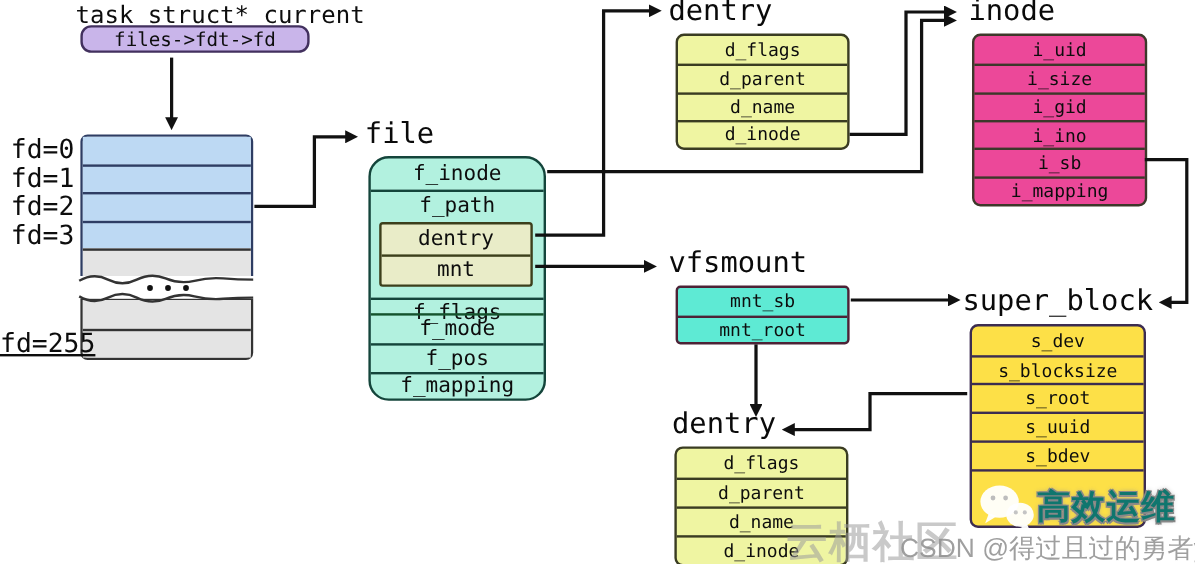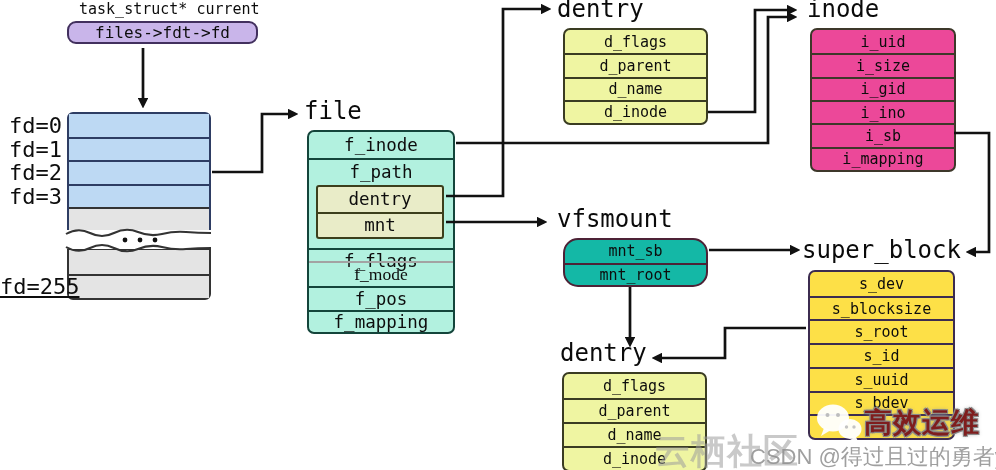--- a/index.html
+++ b/index.html
@@ -1,21 +1,21 @@
 <!DOCTYPE html>
 <html><head>
 <meta charset="utf-8">
 <style>
   html,body{margin:0;padding:0;background:#fff;}
   #stage{
     position:relative;width:996px;height:470px;background:#ffffff;
     overflow:hidden;font-family:"DejaVu Sans Mono","Liberation Mono",monospace;
     color:#0d0d0d;
   }
-  .caption{position:absolute;left:79px;top:0px;font-size:15px;white-space:nowrap;}
+  .caption{position:absolute;left:63px;top:0px;font-size:20px;white-space:nowrap;}
   .pill{
     position:absolute;left:67px;top:21px;width:191px;height:23px;
     background:#c9b5ea;border:2px solid #42305e;border-radius:9px;
     box-sizing:border-box;text-align:center;line-height:19px;font-size:16px;
   }
   
   .fd-section{position:absolute;left:67px;width:144px;box-sizing:border-box;}
   #fdA{top:112px;height:120px;border:2px solid #2e3d63;border-radius:6px 6px 0 0;
        display:grid;grid-template-rows:repeat(5,1fr);}
   #fdA .slot{background:#bdd9f3;}
@@ -37,50 +37,50 @@
   #t-vfsmount{left:557px;top:206px;}
   #t-superblock{left:802px;top:237px;}
   #t-dentry-bottom{left:560px;top:340px;}
   
   .sbox{position:absolute;box-sizing:border-box;border-radius:7px;display:grid;}
   .sbox .row{display:flex;align-items:center;justify-content:center;font-size:15px;white-space:nowrap;}
   #dentry-top{left:563px;top:28px;width:145px;height:97px;background:#eff5a2;border:2px solid #3a3c22;grid-template-rows:repeat(4,1fr);}
   #dentry-top .row + .row{border-top:2px solid #3a3c22;}
   #inode{left:810px;top:28px;width:146px;height:144px;background:#ec4899;border:2px solid #3d382a;grid-template-rows:repeat(6,1fr);}
   #inode .row + .row{border-top:2px solid #3d382a;}
-  #vfsmount{left:563px;top:238px;width:145px;height:49px;background:#14b8a6;border:2px solid #4d2236;border-radius:15px;grid-template-rows:repeat(2,1fr);}
+  #vfsmount{left:563px;top:238px;width:145px;height:49px;background:#5eead4;border:2px solid #4d2236;border-radius:4px;grid-template-rows:repeat(2,1fr);}
   #vfsmount .row + .row{border-top:2px solid #4d2236;}
   #superblock{left:808px;top:270px;width:147px;height:170px;background:#fde047;border:2px solid #3c2c50;grid-template-rows:repeat(7,1fr);}
   #superblock .row + .row{border-top:2px solid #3c2c50;}
   #dentry-bottom{left:562px;top:372px;width:145px;height:100px;background:#eff5a2;border:2px solid #3a3c22;grid-template-rows:repeat(4,1fr);}
   #dentry-bottom .row + .row{border-top:2px solid #3a3c22;}
   
   #filebox{position:absolute;left:307px;top:130px;width:148px;height:204px;box-sizing:border-box;
-    background:#b2f1df;border:2px solid #14453b;border-radius:7px;}
+    background:#b2f1df;border:2px solid #14453b;border-radius:17px;}
   #filebox .frow{position:absolute;left:0;right:0;text-align:center;font-size:17.5px;box-sizing:border-box;white-space:nowrap;}
   #f-inode{top:0;height:28px;line-height:26px;border-bottom:2px solid #14453b;}
   #f-path{top:28px;height:24px;line-height:24px;}
   #f-nested{position:absolute;left:7px;top:53px;width:128px;height:54px;box-sizing:border-box;
     background:#e9ecc8;border:2px solid #3c3f1c;border-radius:3px;}
   #n-dentry{top:0;height:27px;line-height:25px;border-bottom:2px solid #3c3f1c;}
   #n-mnt{top:27px;height:23px;line-height:22px;}
   #f-flags{top:116px;height:25px;line-height:23px;border-top:2px solid #14453b;}
-  #f-mode{top:129px;height:25px;line-height:23px;border-top:2px solid #a3a3a3;font-family:Liberation Serif, serif;}
+  #f-mode{top:129px;height:25px;line-height:23px;border-top:2px solid #14532d;}
   #f-pos{top:154px;height:24px;line-height:22px;border-top:2px solid #14453b;}
   #f-mapping{top:178px;height:22px;line-height:20px;border-top:2px solid #14453b;}
   
   #overlay{position:absolute;left:0;top:0;width:996px;height:470px;pointer-events:none;}
   
   .wm{position:absolute;pointer-events:none;white-space:nowrap;}
   #wm-community{left:655px;top:428px;font-size:35px;color:#9e9e9e;opacity:.55;
     font-family:"Liberation Sans",sans-serif;font-weight:bold;letter-spacing:1px;}
   #wm-csdn{left:750px;top:442px;font-size:22px;color:#8f8f8f;opacity:.85;
     font-family:"Liberation Sans",sans-serif;}
   #wm-brand{left:812px;top:398px;display:flex;align-items:center;}
-  #wm-brand .btxt{font-size:28px;font-weight:bold;color:#7f1d1d;
+  #wm-brand .btxt{font-size:28px;font-weight:bold;color:#0f766e;
     font-family:"Liberation Sans",sans-serif;letter-spacing:1px;
     text-shadow:-1px -1px 0 #888,1px -1px 0 #888,-1px 1px 0 #888,1px 1px 0 #888,0 0 4px #999;}
 </style>
 </head>
 <body>
 
 <div id="stage">
 
   <div class="caption">task_struct* current</div>
   <div class="pill">files-&gt;fdt-&gt;fd</div>
@@ -140,21 +140,20 @@
 
   <div class="sbox" id="vfsmount">
     <div class="row">mnt_sb</div>
     <div class="row">mnt_root</div>
   </div>
 
   <div class="sbox" id="superblock">
     <div class="row">s_dev</div>
     <div class="row">s_blocksize</div>
     <div class="row">s_root</div>
-    <div class="row">s_id</div>
     <div class="row">s_uuid</div>
     <div class="row">s_bdev</div>
     <div class="row"></div>
   </div>
 
   <div class="sbox" id="dentry-bottom">
     <div class="row">d_flags</div>
     <div class="row">d_parent</div>
     <div class="row">d_name</div>
     <div class="row">d_inode</div>

